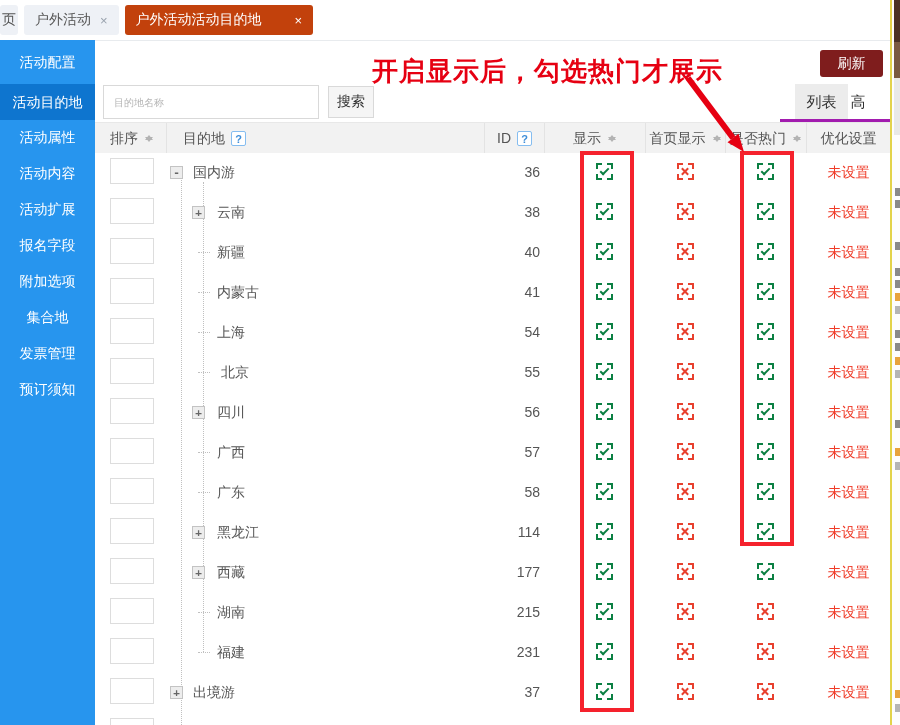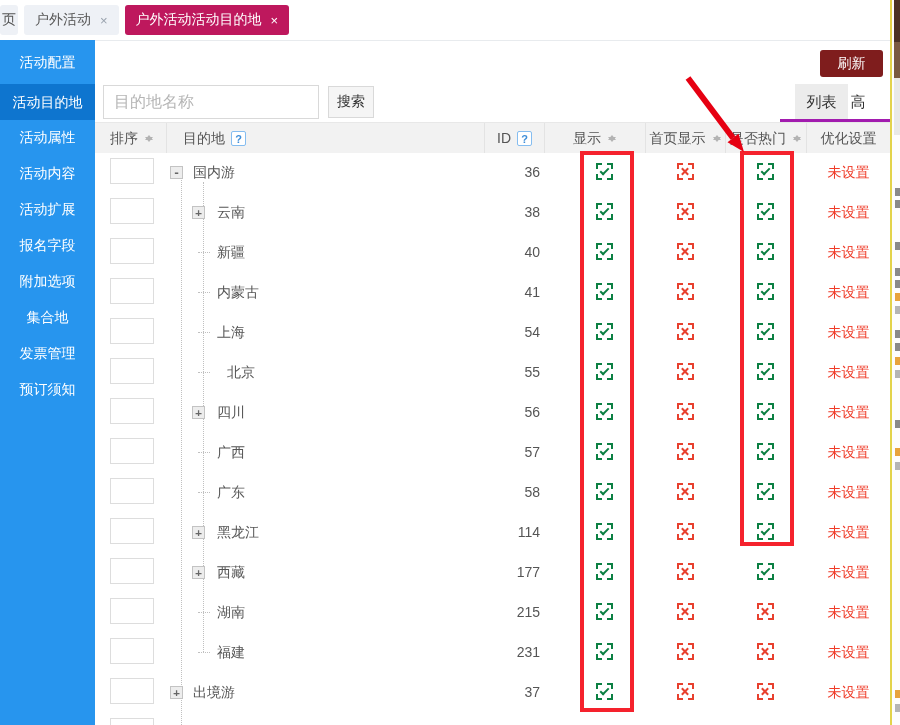--- a/index.html
+++ b/index.html
@@ -5,35 +5,35 @@
   html,body{margin:0;padding:0;background:#fff;}
   #app{position:relative;width:900px;height:725px;overflow:hidden;background:#fff;
        font-family:"Liberation Sans",sans-serif;color:#555;}
 
   
   .tabstrip{position:absolute;left:0;top:0;width:900px;height:40px;background:#fff;
             border-bottom:1px solid #e8ebee;white-space:nowrap;}
   .tab{display:inline-flex;align-items:center;height:30px;margin:5px 3px 0 3px;padding:0 11px;
        background:#eef1f6;border-radius:3px;color:#555;font-size:14px;cursor:pointer;}
   .tab.cut{width:16px;padding:0 2px 0 0;overflow:hidden;justify-content:flex-end;margin-left:0;}
-  .tab.active{background:#be185d;color:#fff;}
+  .tab.active{background:#c2410c;color:#fff;gap:24px;}
   .tclose{margin-left:9px;color:#99a2ad;font-size:13px;}
   .tab.active .tclose{color:#fff;}
 
   
   .sidebar{position:absolute;left:0;top:40px;width:95px;height:685px;background:#2795ee;}
   .sitem{position:absolute;left:0;width:95px;height:36px;line-height:36px;text-align:center;
          color:#fff;font-size:14px;cursor:pointer;}
   .sitem.active{background:#0e75cf;}
 
   
   .btn-refresh{position:absolute;left:820px;top:50px;width:63px;height:27px;background:#7f1d1d;
                color:#fff;font-size:14px;border:none;border-radius:3px;cursor:pointer;}
   .search-input{position:absolute;left:103px;top:85px;width:216px;height:34px;box-sizing:border-box;
-                border:1px solid #d9d9d9;padding:0 10px;font-size:16px;color:#555;outline:none;
+                border:1px solid #d9d9d9;padding:0 10px;font-size:10px;color:#555;outline:none;
                 font-family:"Liberation Sans",sans-serif;}
   .search-input::placeholder{color:#b5b5b5;}
   .btn-search{position:absolute;left:328px;top:86px;width:46px;height:32px;background:#f5f5f5;
               border:1px solid #d9d9d9;color:#333;font-size:14px;cursor:pointer;
               font-family:"Liberation Sans",sans-serif;}
   .viewtabs{position:absolute;left:780px;top:84px;width:110px;height:35px;border-bottom:7px solid #a21caf;}
   .vtab{position:absolute;top:0;height:35px;line-height:35px;text-align:center;font-size:15px;
         color:#333;cursor:pointer;}
   .vtab.active{background:#ececec;}
 
@@ -236,21 +236,21 @@
           <i></i>
         </span>
         <span class="cb g" style="left: 662px;">
           <i></i>
         </span>
         <span class="optlink">未设置</span>
       </div>
       <div class="row" style="top: 352px;">
         <input class="sortbox" type="text" style="">
         <div class="leaftick"></div>
-        <span class="rname" style="left: 132px;">北京</span>
+        <span class="rname" style="left: 126px;">北京</span>
         <span class="rid">55</span>
         <span class="cb g" style="left: 501px;">
           <i></i>
         </span>
         <span class="cb r" style="left: 582px;">
           <i></i>
         </span>
         <span class="cb g" style="left: 662px;">
           <i></i>
         </span>
@@ -385,20 +385,21 @@
         <span class="optlink">未设置</span>
       </div>
       <div class="row" style="top: 712px;">
         <input class="sortbox" type="text" style="top: 6px;">
       </div>
     </div>
 
   <div class="rr" style="left:580px;top:151px;width:54px;height:561px;"></div>
   <div class="rr" style="left:740px;top:151px;width:54px;height:395px;"></div>
 
+  <div class="annotation">开启显示后，勾选热门才展示</div>
   <svg id="arrow-svg" width="900" height="725">
     <line x1="688" y1="78" x2="733" y2="138" stroke="#e60012" stroke-width="6"></line>
     <polygon points="744,152 727.5,142.3 738.5,133.7" fill="#e60012"></polygon>
   </svg>
 
   <div class="edge">
     <div class="eb" style="top:0;height:42px;background:#4a3226;"></div>
     <div class="eb" style="top:42px;height:36px;background:#7a5a42;"></div>
     <div class="eb" style="top:78px;height:57px;background:#e9e9e7;"></div>
     <div class="frag" style="top:188px;background:#8a8a8a;"></div>

